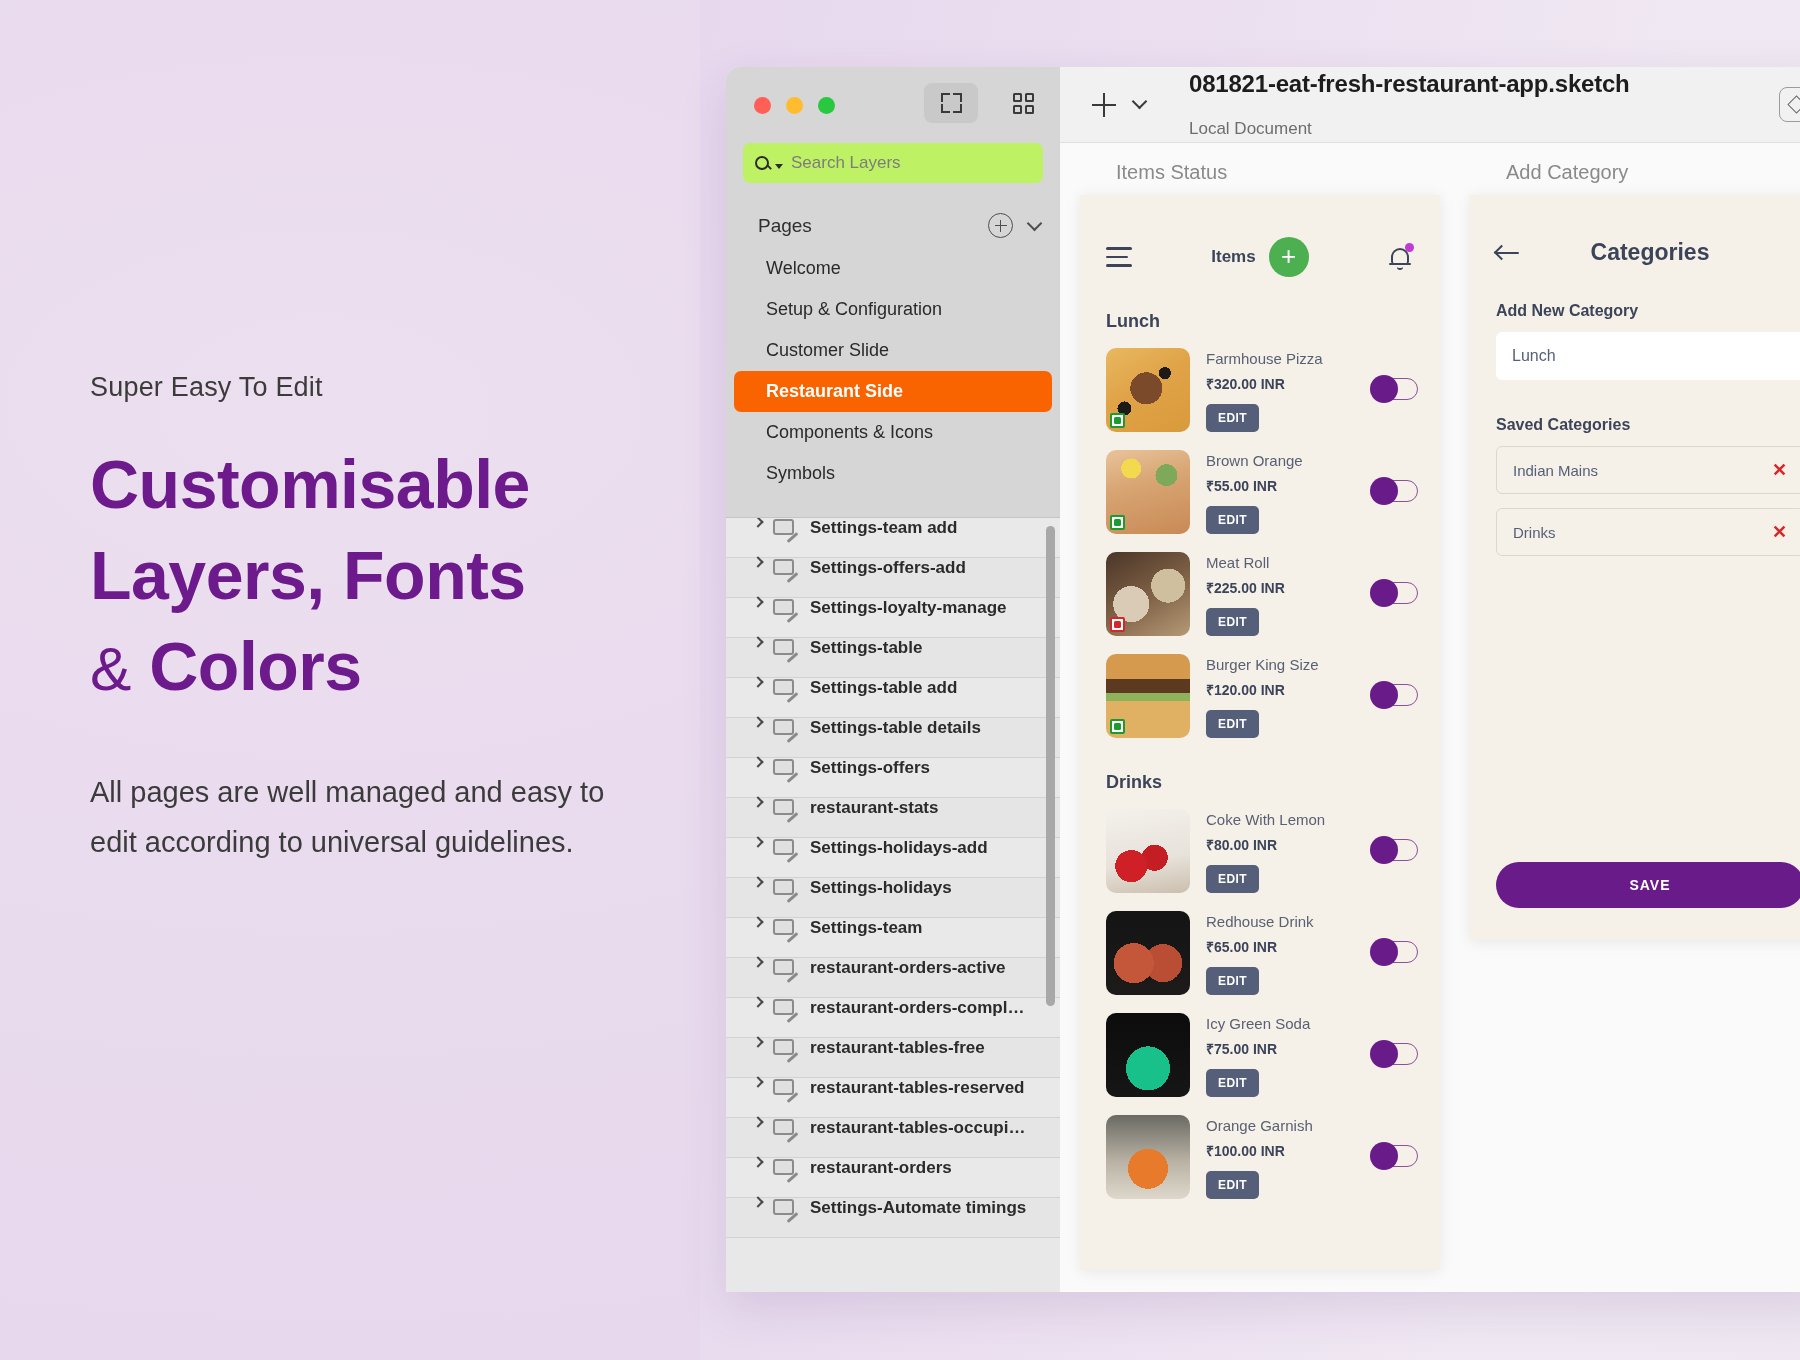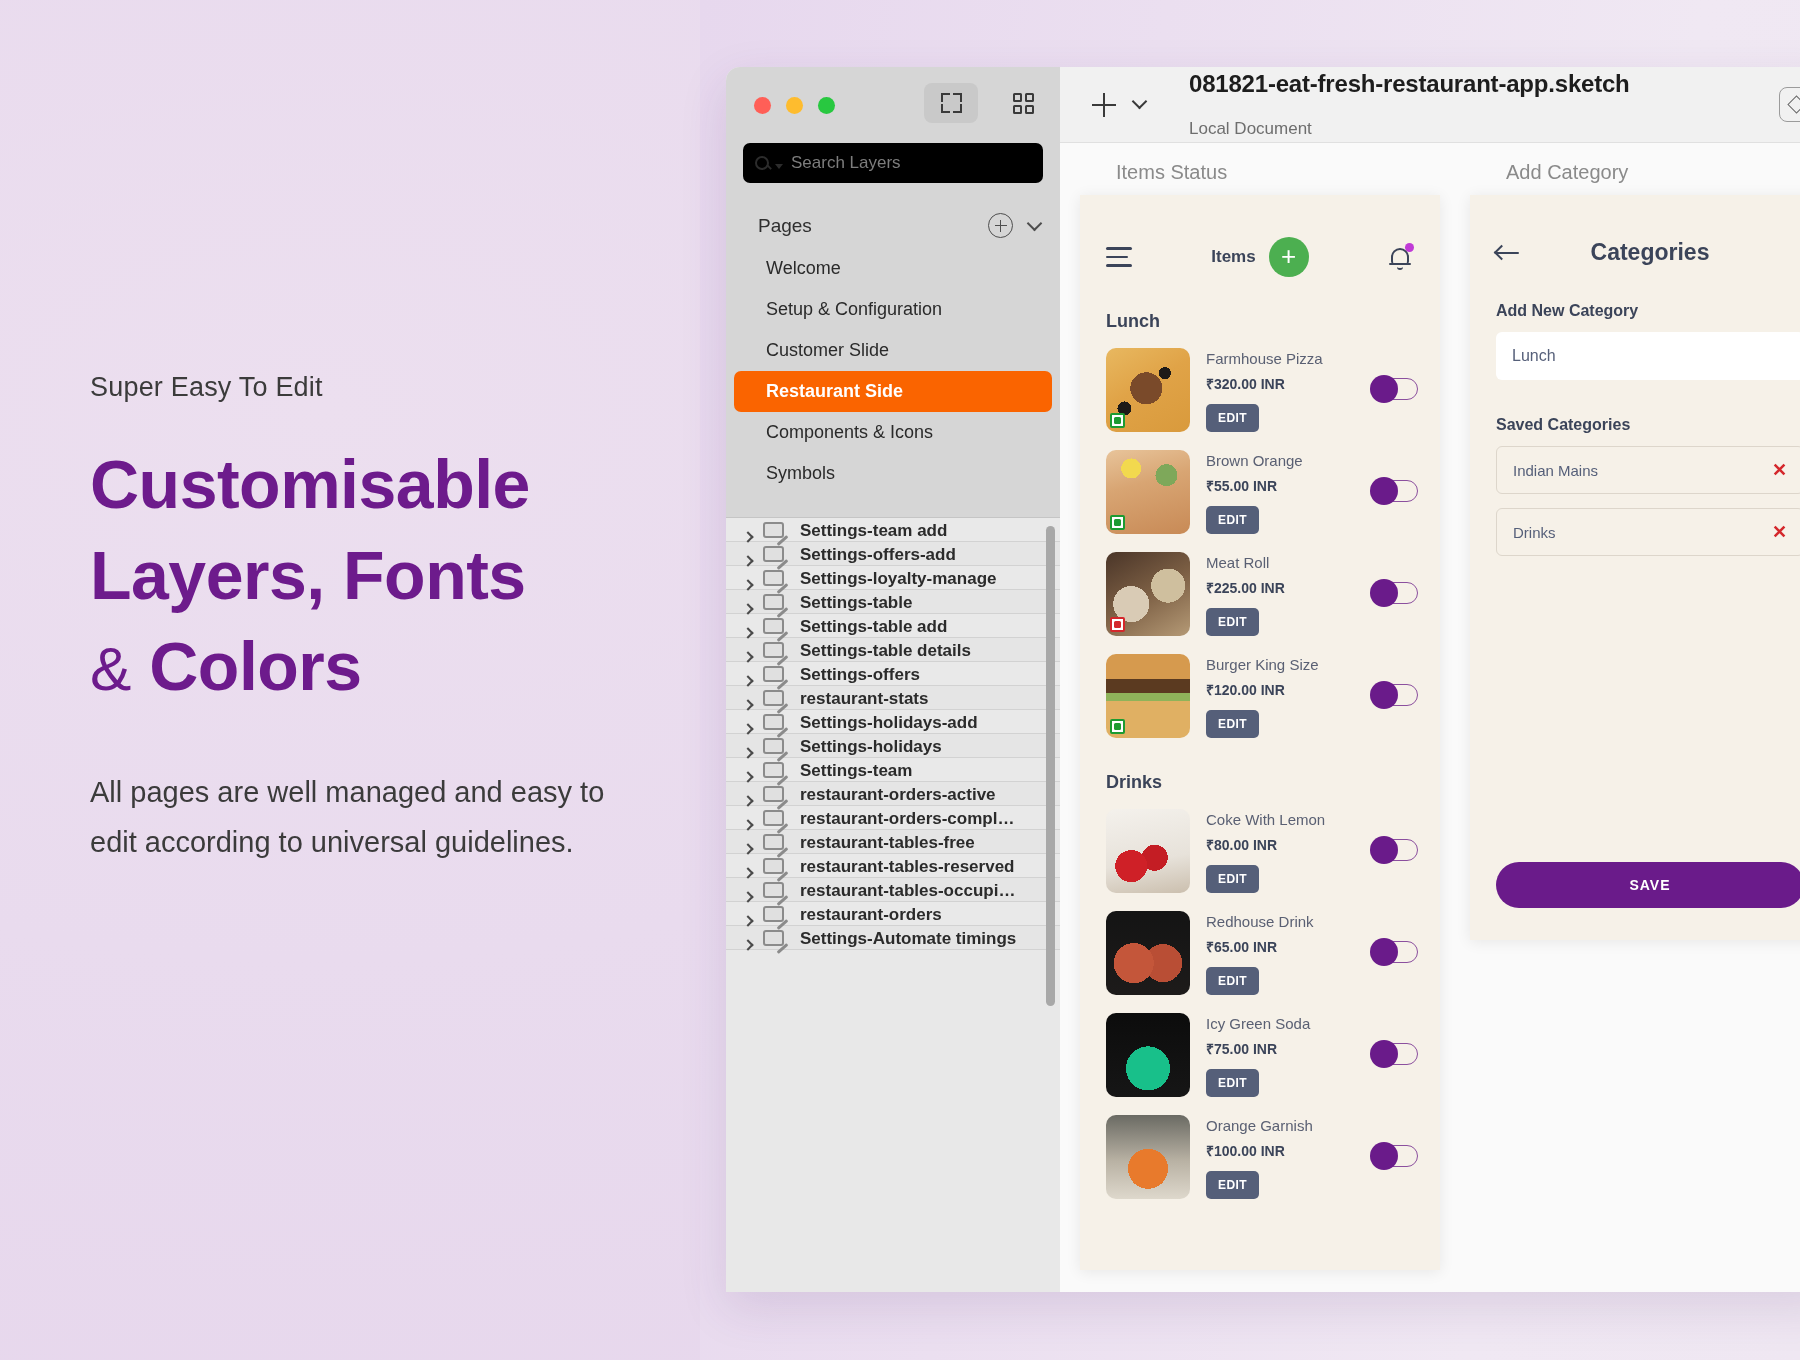--- a/index.html
+++ b/index.html
@@ -102,21 +102,21 @@
   .canvas-ico .bl { left:0; bottom:0; border-right:none; border-top:none; }
   .canvas-ico .br { right:0; bottom:0; border-left:none; border-top:none; }
   .grid-ico { display: grid; grid-template-columns: 9px 9px; grid-gap: 3px; }
   .grid-ico i {
     width: 9px; height: 9px; border: 2.2px solid #3a3a3a; border-radius: 1.5px;
     display: block;
   }
 
   #search-wrap { padding: 0 17px; }
   #search-field {
-    height: 40px; background: #000000; border-radius: 7px;
+    height: 40px; background: #bef264; border-radius: 7px;
     display: flex; align-items: center; padding: 0 12px; gap: 8px;
   }
   .mag {
     width: 14px; height: 14px; border: 2.2px solid #2c2c2c; border-radius: 50%;
     position: relative; flex: 0 0 auto;
   }
   .mag::after {
     content:''; position: absolute; width: 6px; height: 2.2px; background: #2c2c2c;
     right: -5px; bottom: 0px; transform: rotate(45deg);
   }
@@ -156,22 +156,22 @@
 
   #layers-list {
     margin-top: 23px;
     flex: 1;
     overflow: hidden;
     position: relative;
     background: #e8e8e8;
     border-top: 1px solid #c5c5c5;
   }
   .layer-row {
-    height: 24px; display: flex; align-items: flex-end;
-    padding-left: 15px; gap: 11px;
+    height: 40px; display: flex; align-items: flex-start;
+    padding-left: 25px; gap: 11px;
     border-bottom: 1px solid #d2d2d2;
     background: #e9e9e9;
   }
   .layer-row:nth-child(even) { background: #e5e5e5; }
   .chev-r {
     width: 8px; height: 8px;
     border-right: 2.4px solid #4a4a4a; border-top: 2.4px solid #4a4a4a;
     transform: rotate(45deg); flex: 0 0 auto; margin-left: 3px;
   }
   .artboard-ico {

